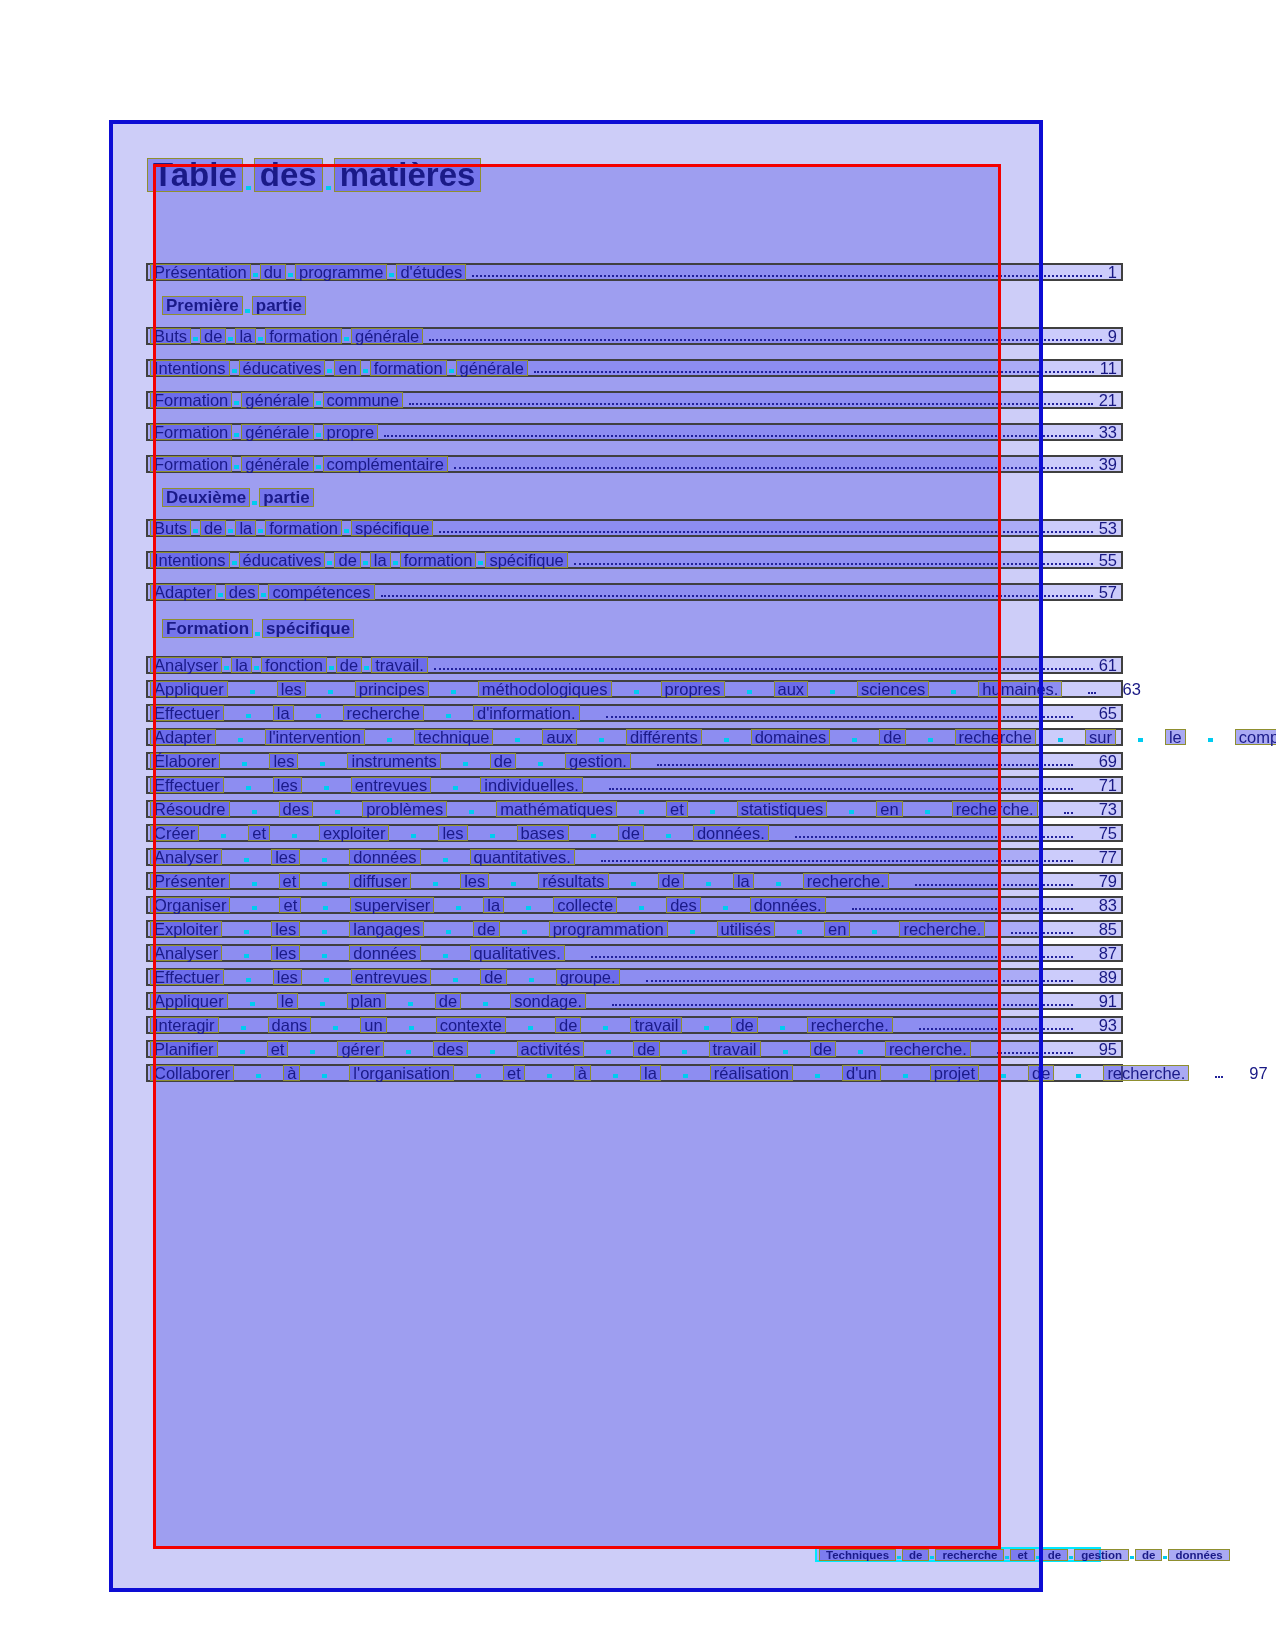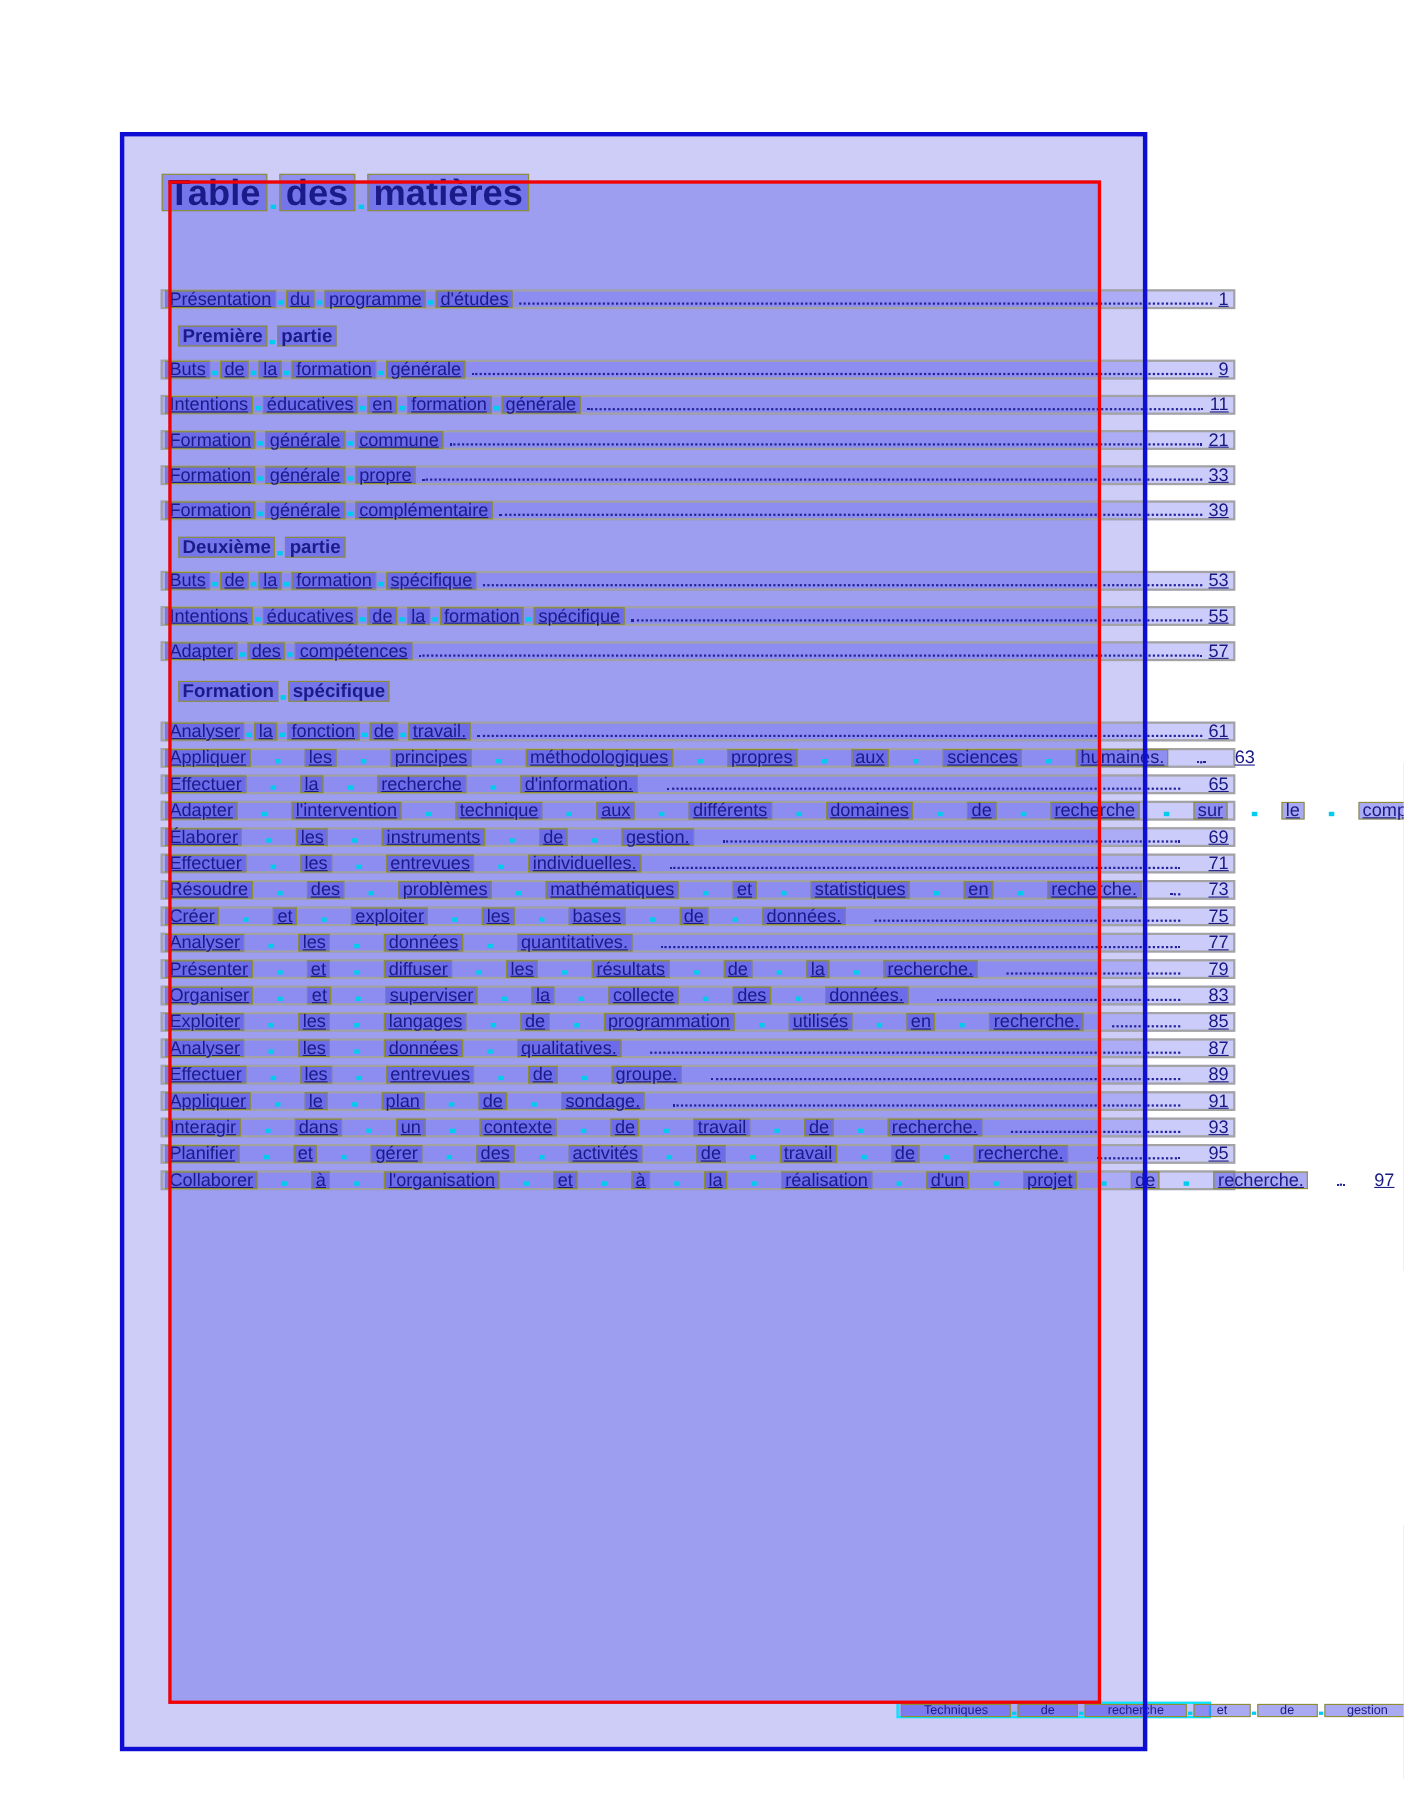--- a/index.html
+++ b/index.html
@@ -68,24 +68,23 @@
   }
   .row {
     display: flex;
     align-items: center;
     margin-top: 14px;
     white-space: nowrap;
     padding-left: 16px;
   }
   .row.entry {
     height: 18px;
-    border: 2px solid #a3a3a3;
+    border: 2px solid #404040;
     background: rgba(108,108,244,0.35);
     padding: 0 4px 0 2px;
-    text-decoration: underline;
   }
   .row.header {
     height: 20px;
     align-items: flex-end;
   }
   .row:first-child { margin-top: 0; }
   .row.header + .row.entry { margin-top: 12px; }
   .row.header.sC { margin-top: 17px; }
   .row.header.sC + .row.entry { margin-top: 18px; }
   .row.entry.sC + .row.entry.sC { margin-top: 6px; gap: 20px; }
@@ -134,22 +133,23 @@
     z-index: 40;
     display: flex;
     align-items: center;
     padding: 0 2px;
     white-space: nowrap;
   }
   .footer-bar .word {
     height: 12px;
     line-height: 11px;
     font-size: 11.5px;
-    padding: 0 20px;
+    padding: 0 6px;
     margin-right: 1px;
+    font-weight: bold;
   }
   .footer-bar .gapmark { width: 4px; height: 3px; margin: 0 1px 1px 0; }
 </style>
 </head>
 <body>
 
 <div class="page-fill"></div>
 <div class="region-fill"></div>
 
 <div class="doc-title">

